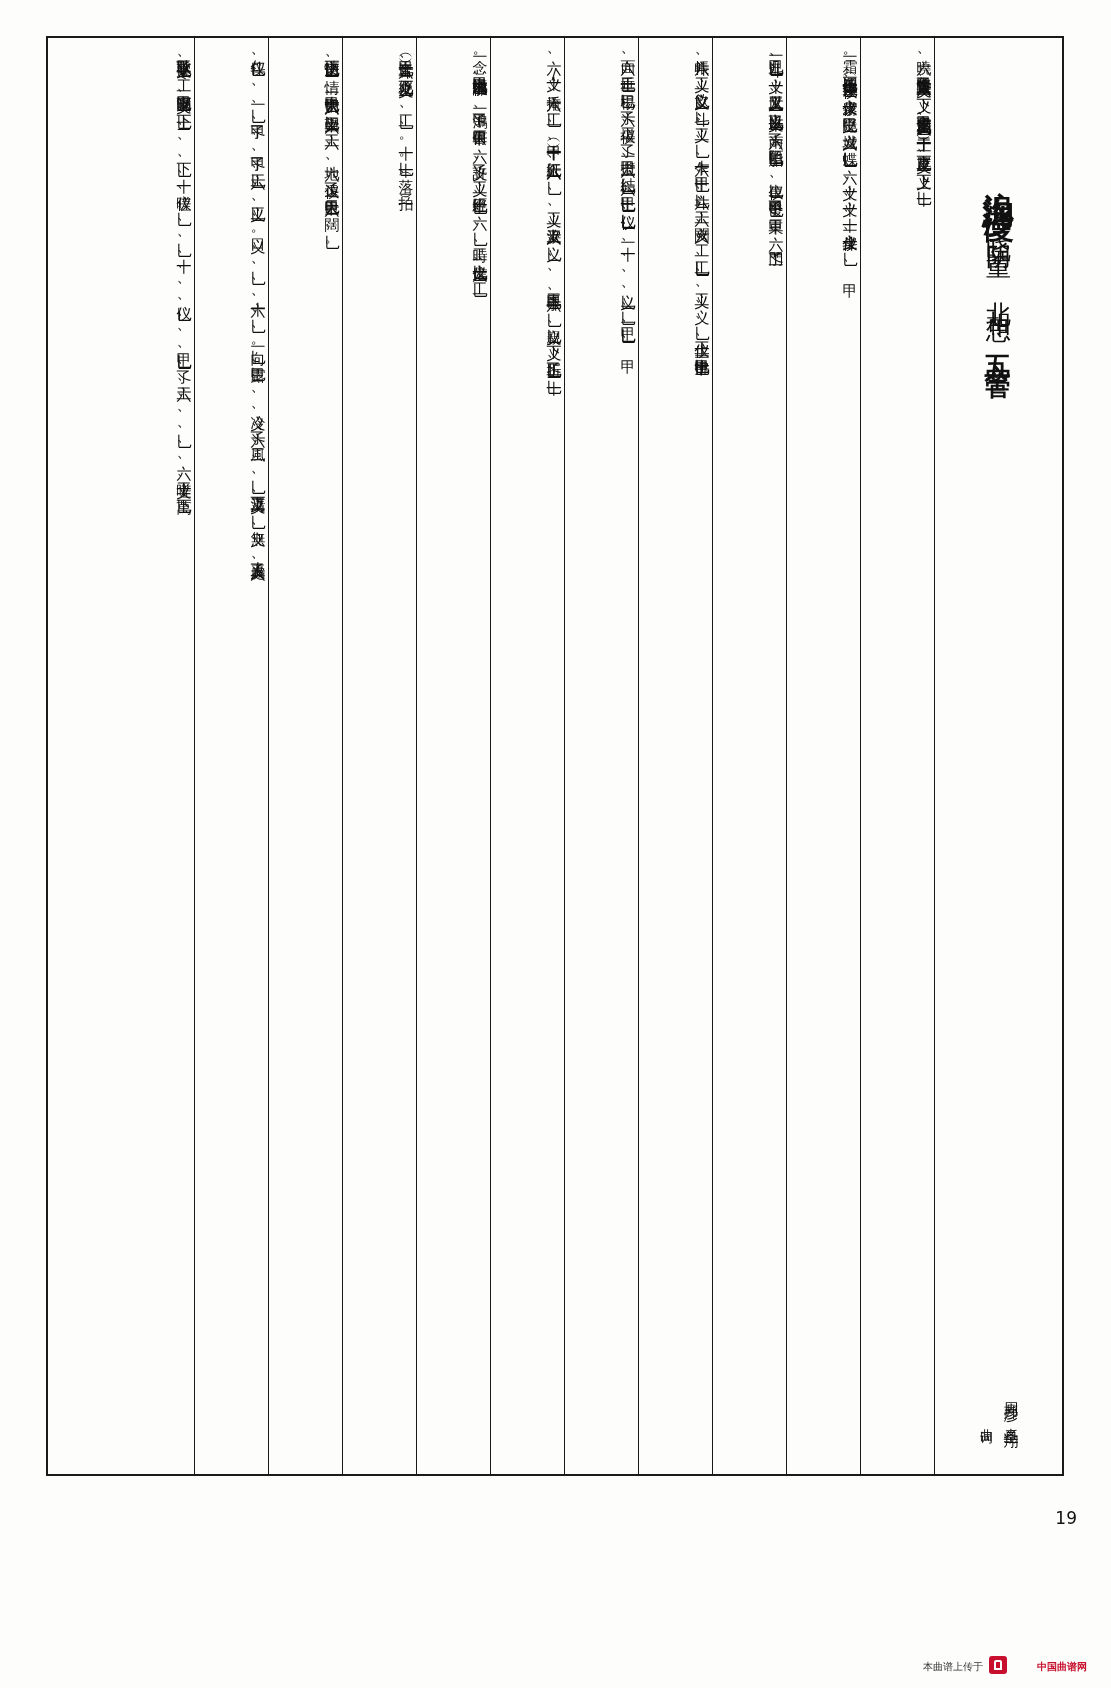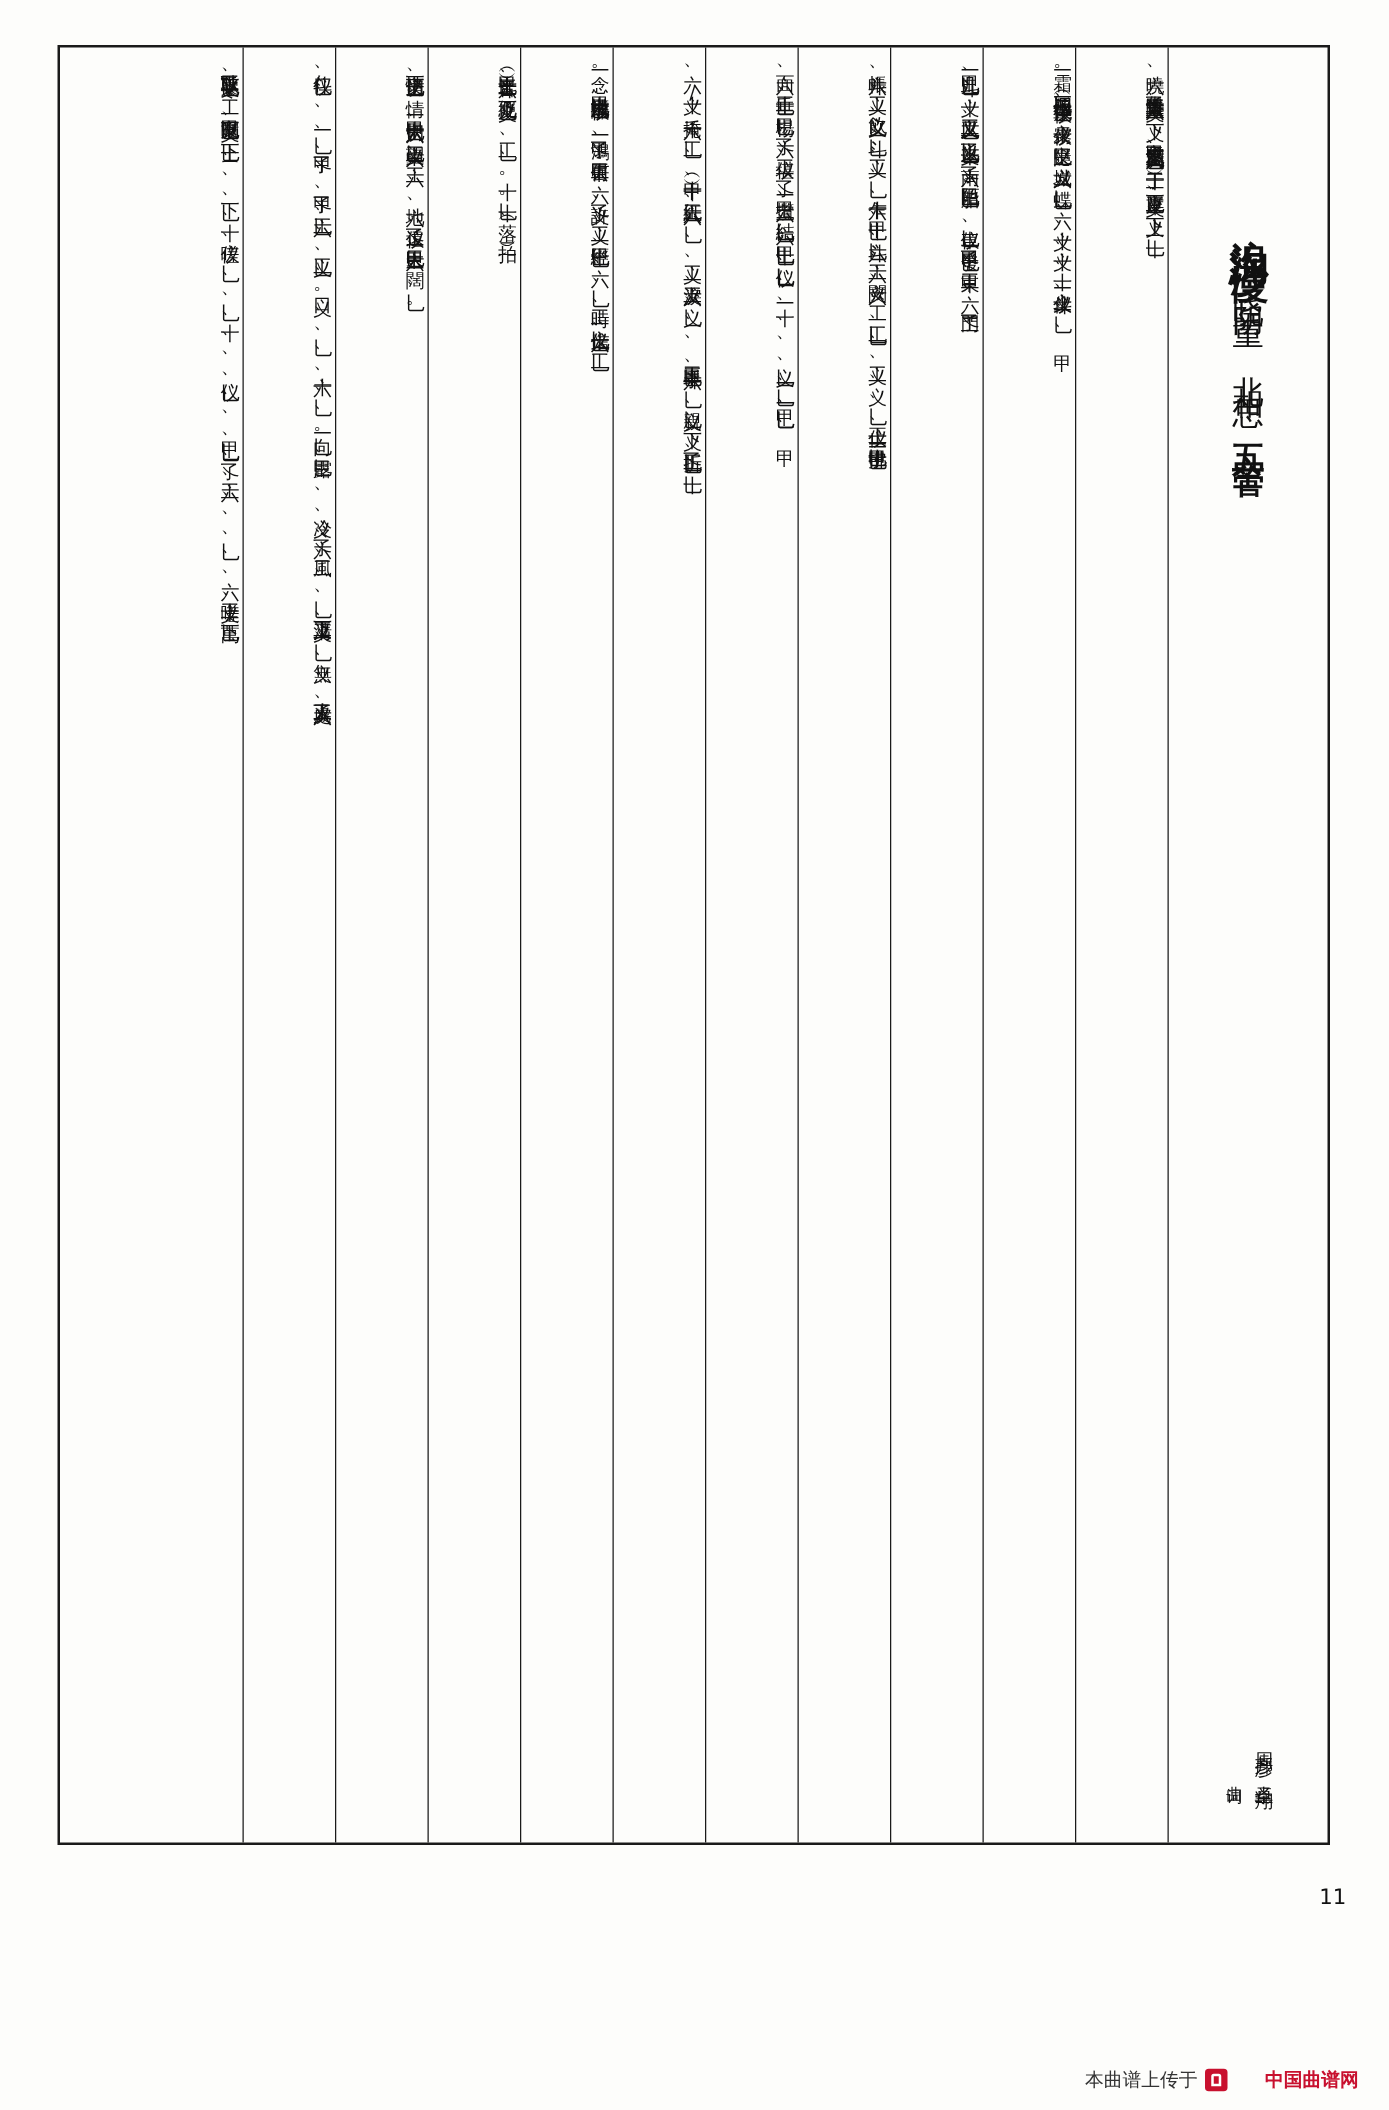--- a/index.html
+++ b/index.html
@@ -135,24 +135,24 @@
     top: 1508px;
     font-family: "DejaVu Sans", sans-serif;
     font-size: 17px;
     color: #111;
   }
   .footer {
     position: absolute;
     right: 24px;
     bottom: 14px;
     display: flex;
-    align-items: flex-start;
+    align-items: flex-end;
     gap: 6px;
     font-family: "DejaVu Sans", sans-serif;
-    font-size: 15px;
+    font-size: 10px;
     color: #333;
   }
   .footer-logo {
     display: inline-block;
     width: 18px;
     height: 18px;
     background: #c8102e;
     border-radius: 3px;
     position: relative;
   }
@@ -217,21 +217,21 @@
     </div>
     <div class="column music-col">
       <div class="col-inner">仁斗仪乚、、、一乚、孓甲、、孓甲、乚六工、、义乚工、、义口。、乚、、十六、乚、、乚向一。乚露甲、、、冷义、孓六、風工、、乚、义下清工义工、乚、無义、、人义孓工處六、</div>
     </div>
     <div class="column music-col">
       <div class="col-inner">耿工孓耿义乚寒下、工、义漏甲乚下咽义、乚下士、、、下乚、十、嗟仪、乚、、乚、十、、、仪乚、、、甲乚乚、孓、六工、、、乚、、六、十嗟工义、乚萬下</div>
     </div>
 
   </div>
 
-  <div class="page-number">11</div>
+  <div class="page-number">19</div>
 
   <div class="footer">
     <span>本曲谱上传于</span>
     <span class="footer-logo"></span>
     <span class="footer-site">中国曲谱网</span>
   </div>
 
 </div>
 
 </body></html>

